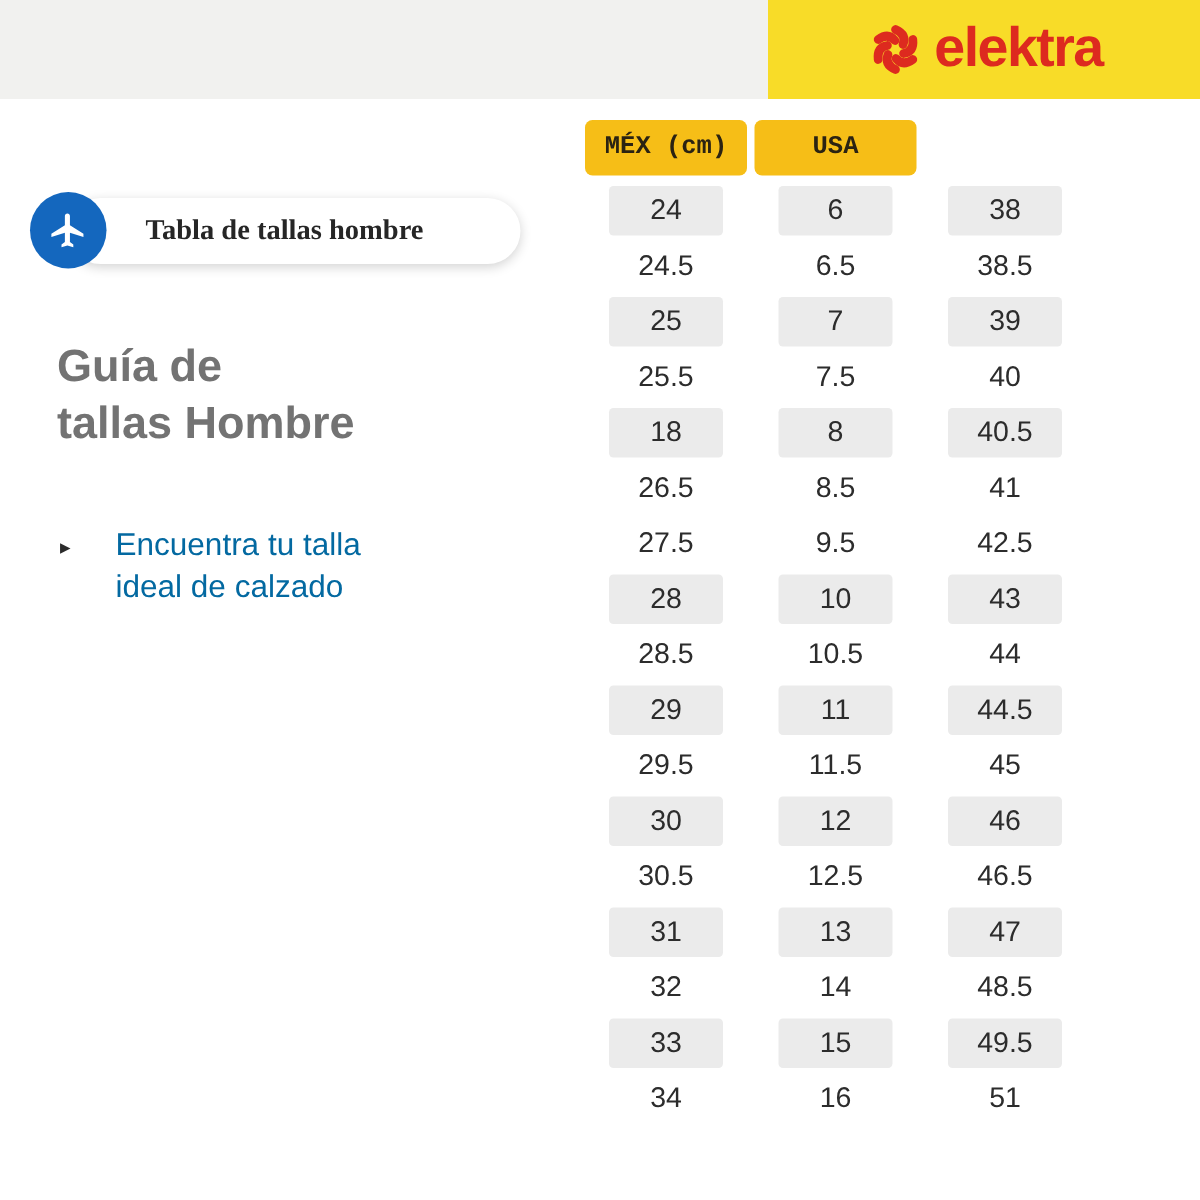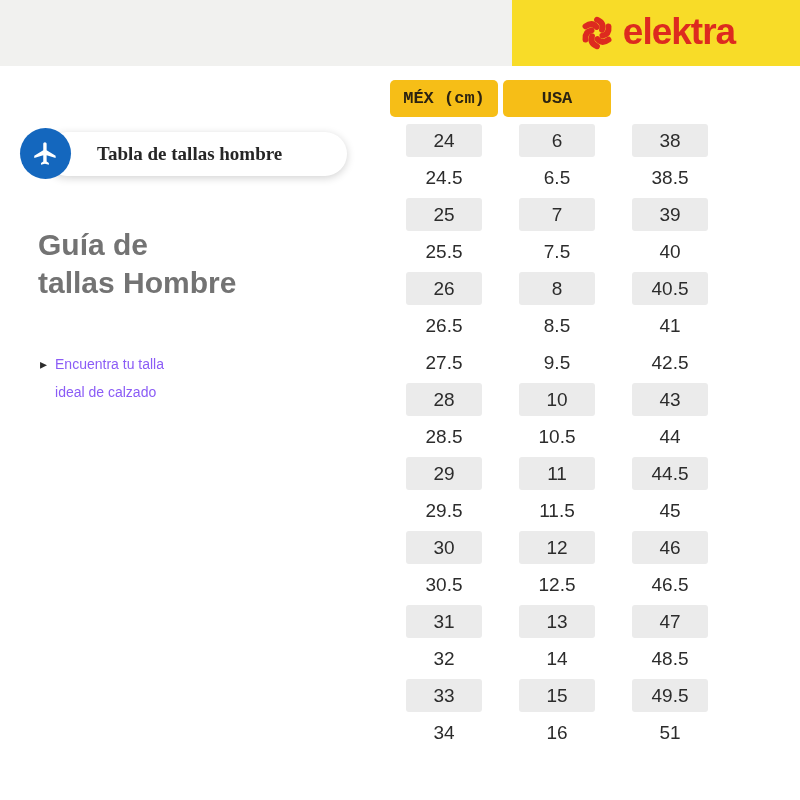--- a/index.html
+++ b/index.html
@@ -59,21 +59,21 @@
     position: absolute; left: 38px; top: 226px;
     font-size: 30px; font-weight: bold; color: #737373;
     line-height: 38px;
   }
   .heading span { display: block; }
   .bullet {
     position: absolute; left: 40px; top: 350px;
     display: flex; align-items: flex-start; gap: 8px;
   }
   .bullet-marker { font-size: 14px; color: #2b2b2b; line-height: 28px; }
-  .bullet-text { font-size: 14px; color: #8b5cf6; line-height: 28px; }
+  .bullet-text { font-size: 21px; color: #0369a1; line-height: 28px; margin-left: 22px; }
   .bullet-text span { display: block; }
   
   .size-table {
     position: absolute; left: 390px; top: 80px; width: 334px;
   }
   .trow {
     display: grid;
     grid-template-columns: 108px 108px 108px;
     column-gap: 5px;
     height: 37px;
@@ -164,21 +164,21 @@
           <div class="cell">25</div>
           <div class="cell">7</div>
           <div class="cell">39</div>
         </div>
         <div class="trow">
           <div class="cell">25.5</div>
           <div class="cell">7.5</div>
           <div class="cell">40</div>
         </div>
         <div class="trow gray">
-          <div class="cell">26</div>
+          <div class="cell">18</div>
           <div class="cell">8</div>
           <div class="cell">40.5</div>
         </div>
         <div class="trow">
           <div class="cell">26.5</div>
           <div class="cell">8.5</div>
           <div class="cell">41</div>
         </div>
         <div class="trow">
           <div class="cell">27.5</div>

